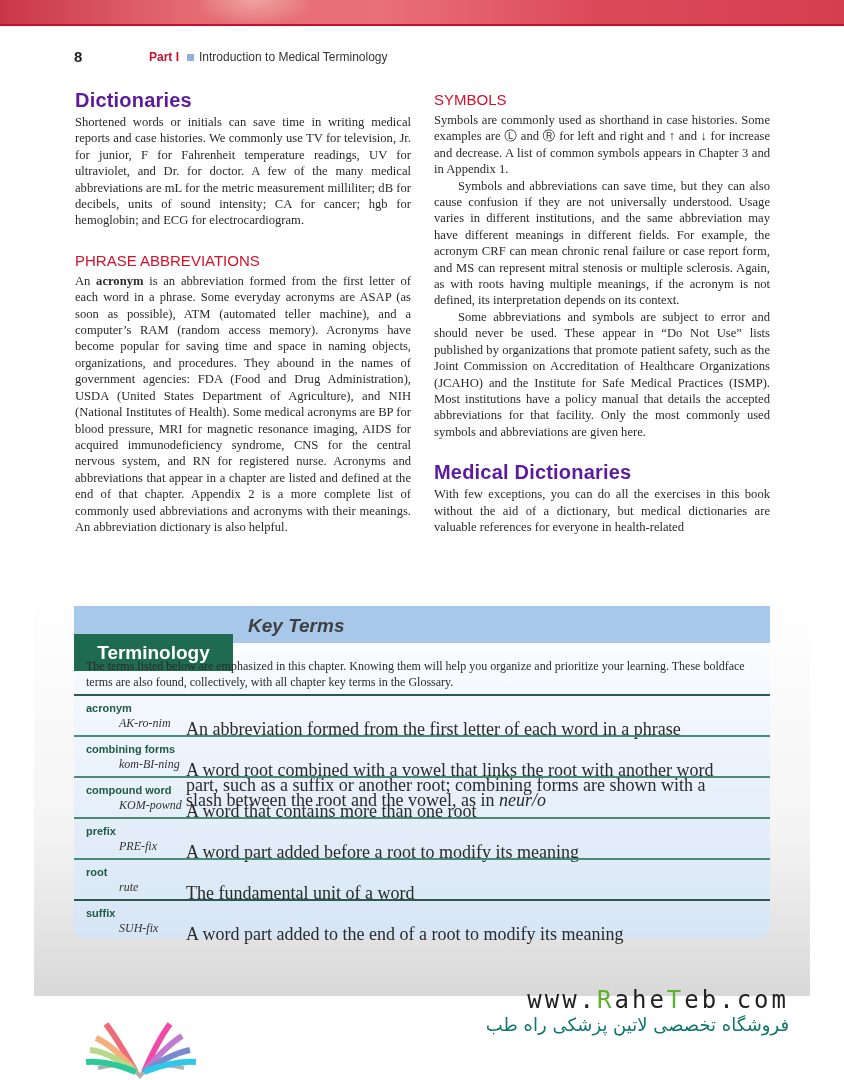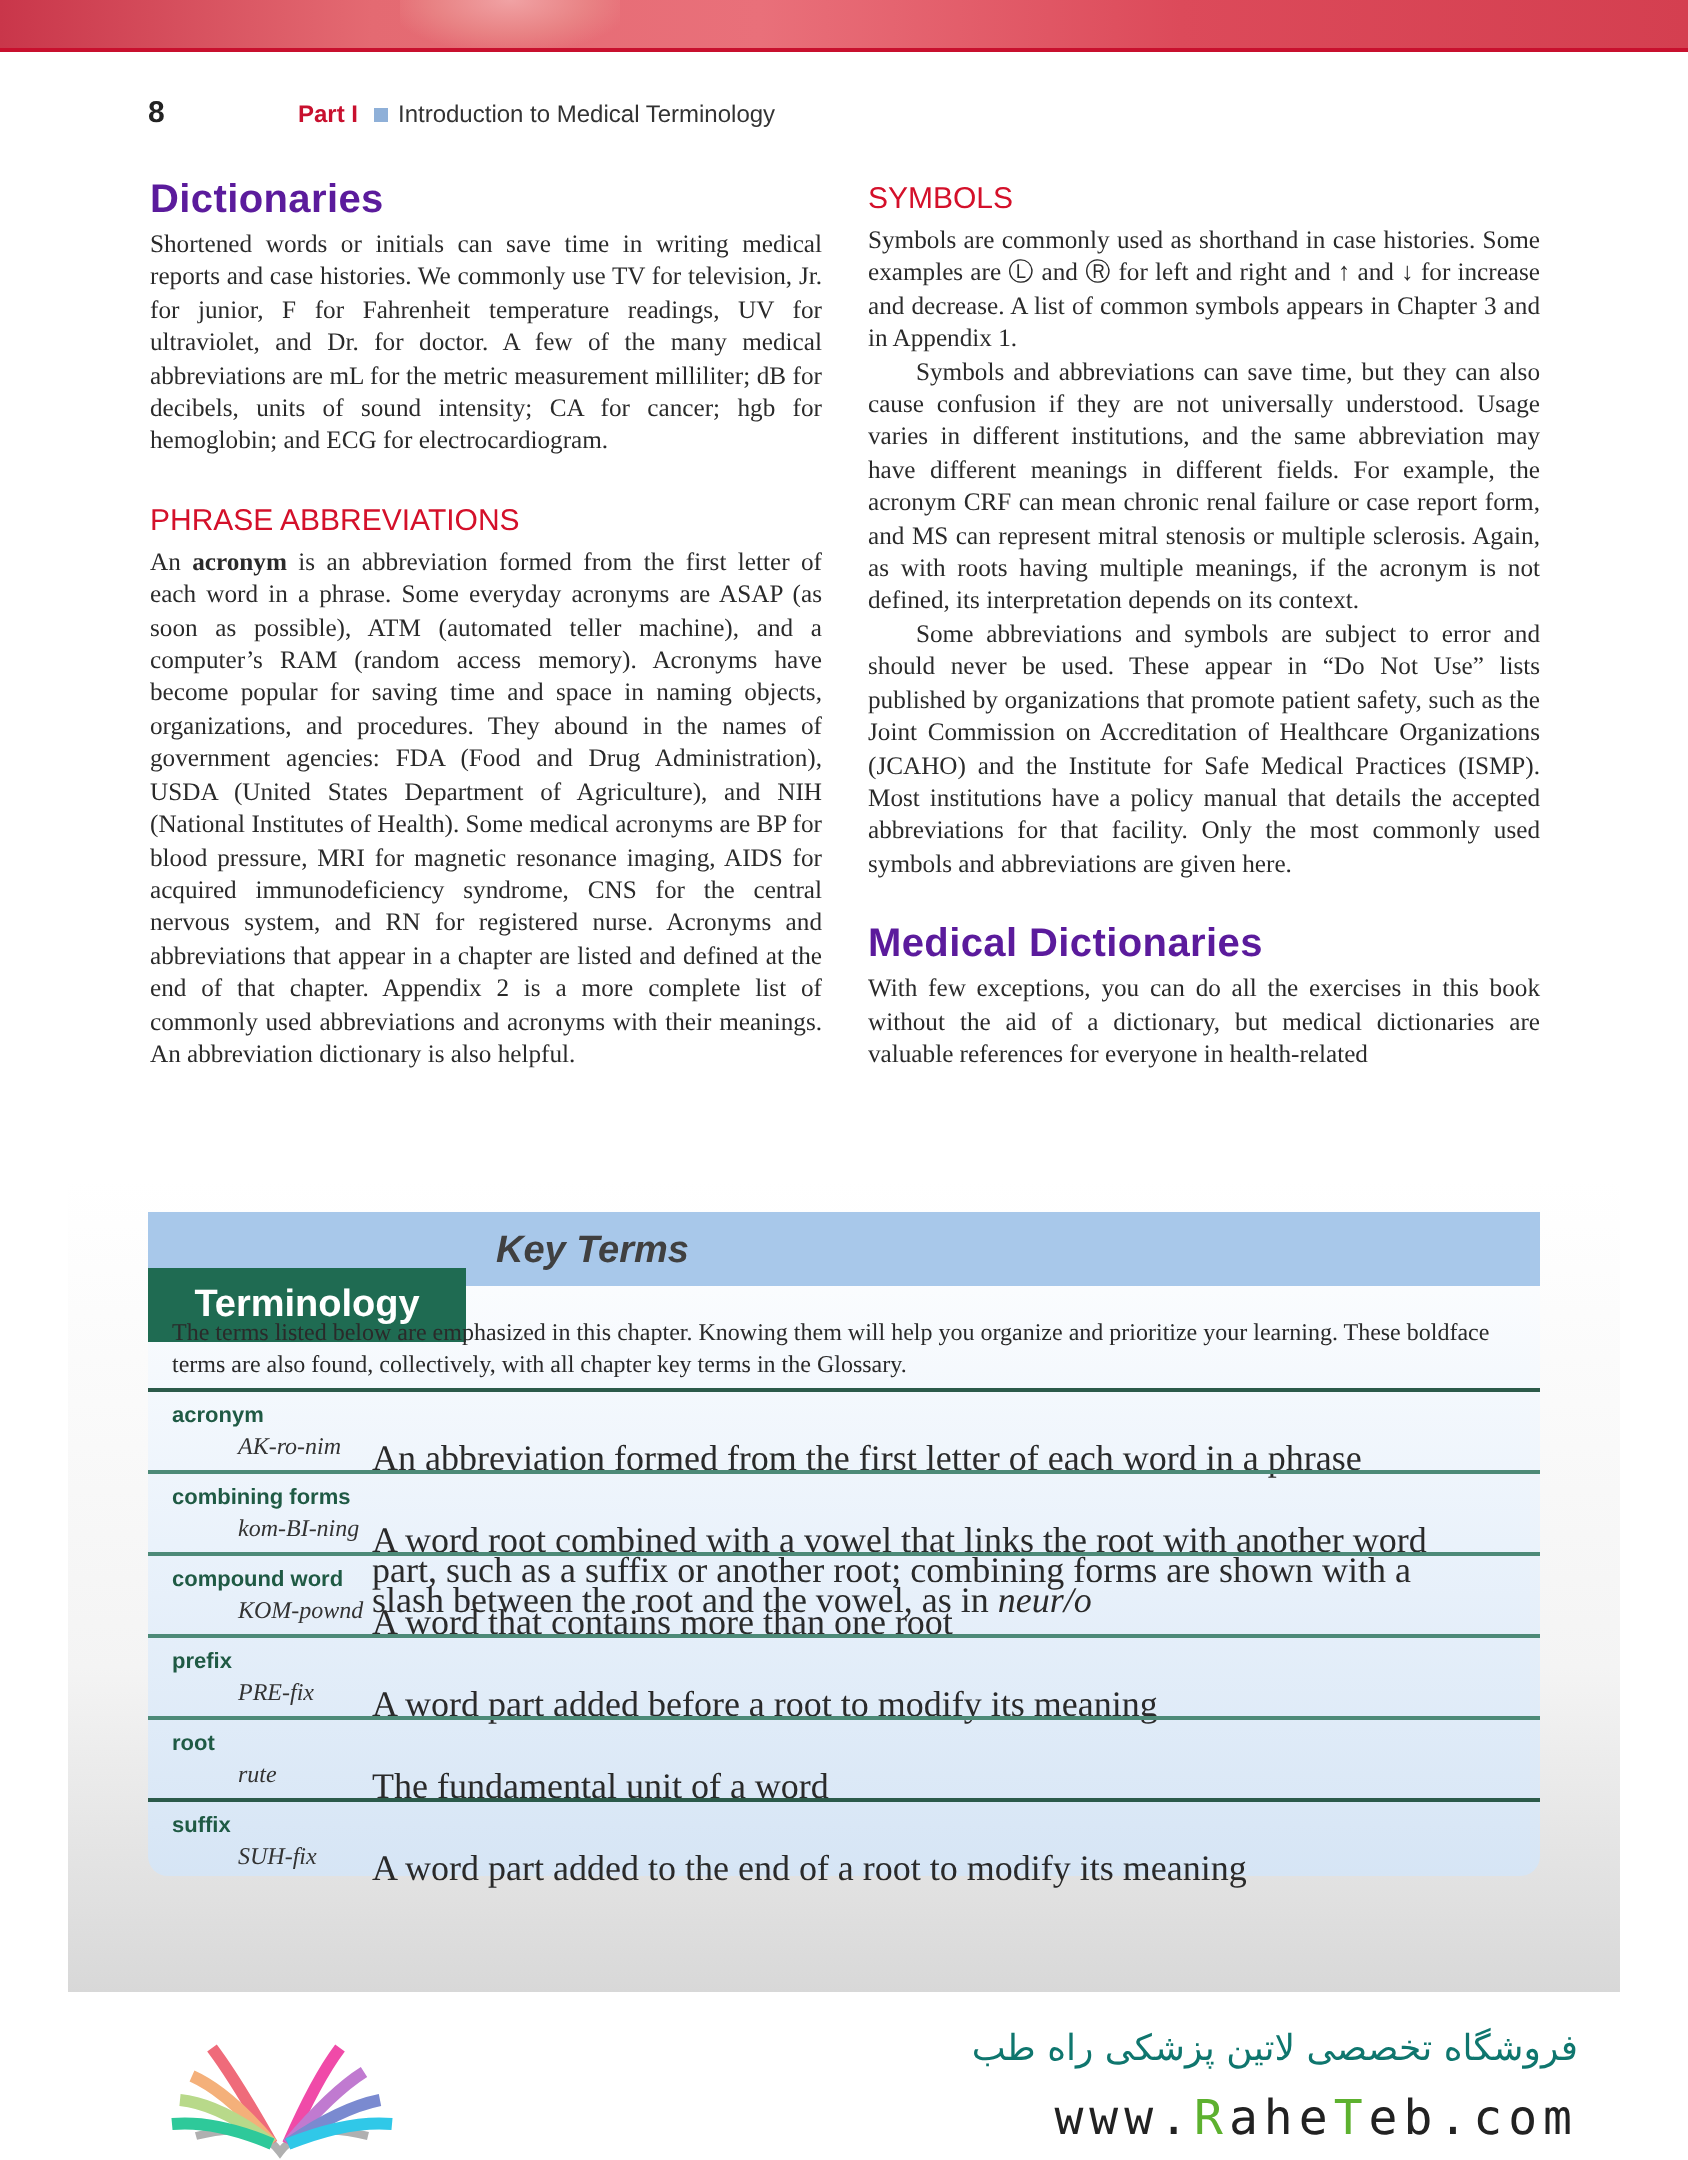--- a/index.html
+++ b/index.html
@@ -79,21 +79,21 @@
   .kt-pron { position: absolute; left: 5px; top: 20px; font-style: italic; font-size: 12px; color: #333; margin-left: 40px; }
   .kt-def { position: absolute; left: 112px; top: 6px; width: 556px; font-size: 18px; line-height: 15px; color: #2a2a2a; margin-top: 20px; }
 
   
   .brand-logo { position: absolute; left: 78px; top: 1010px; width: 126px; height: 70px; }
   .brand-fa {
     position: absolute; right: 55px; top: 1014px; font-family: "DejaVu Sans", sans-serif;
     font-size: 18px; color: #0f766e; direction: rtl;
   }
   .brand-url {
-    position: absolute; right: 55px; top: 1045px; font-family: "DejaVu Sans Mono", monospace;
+    position: absolute; right: 55px; top: 986px; font-family: "DejaVu Sans Mono", monospace;
     font-size: 24px; letter-spacing: 3px; color: #222;
   }
   .brand-url .g { color: #5db12f; }
 </style>
 </head>
 <body>
 
 <div class="top-banner">
   <div class="art"></div>
 </div>

